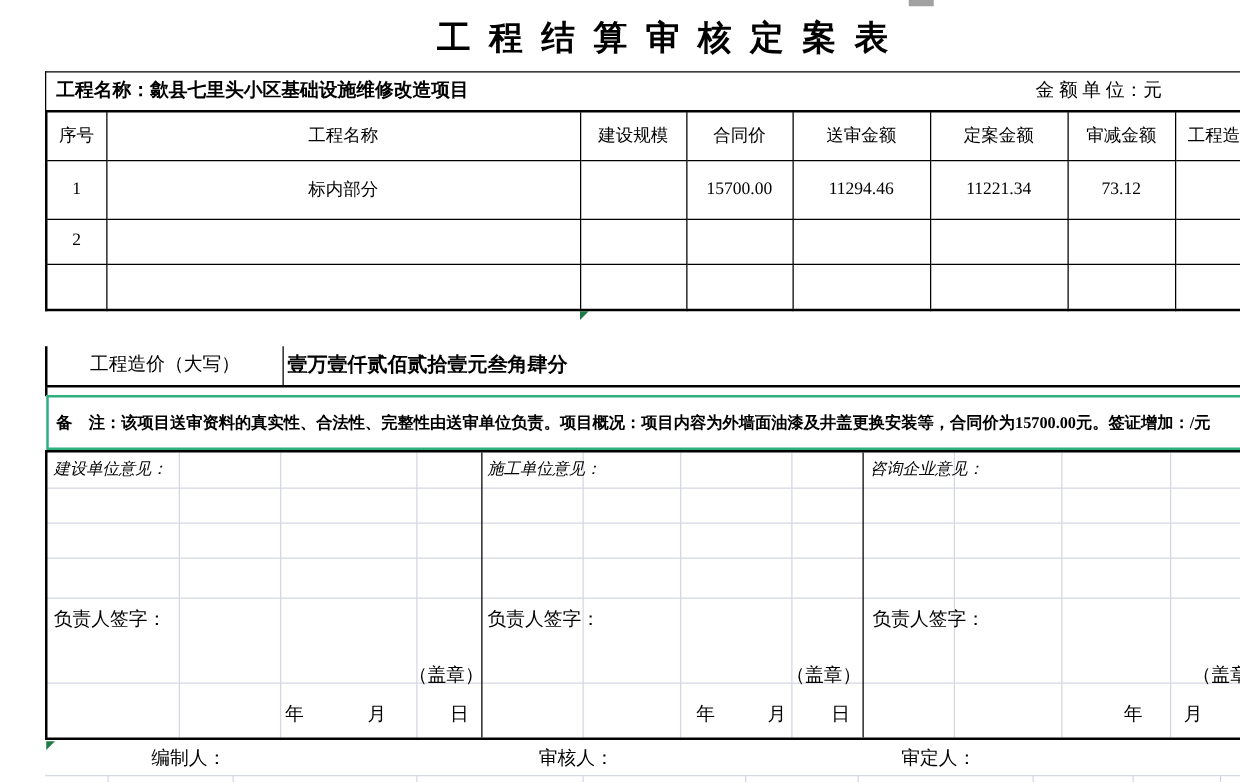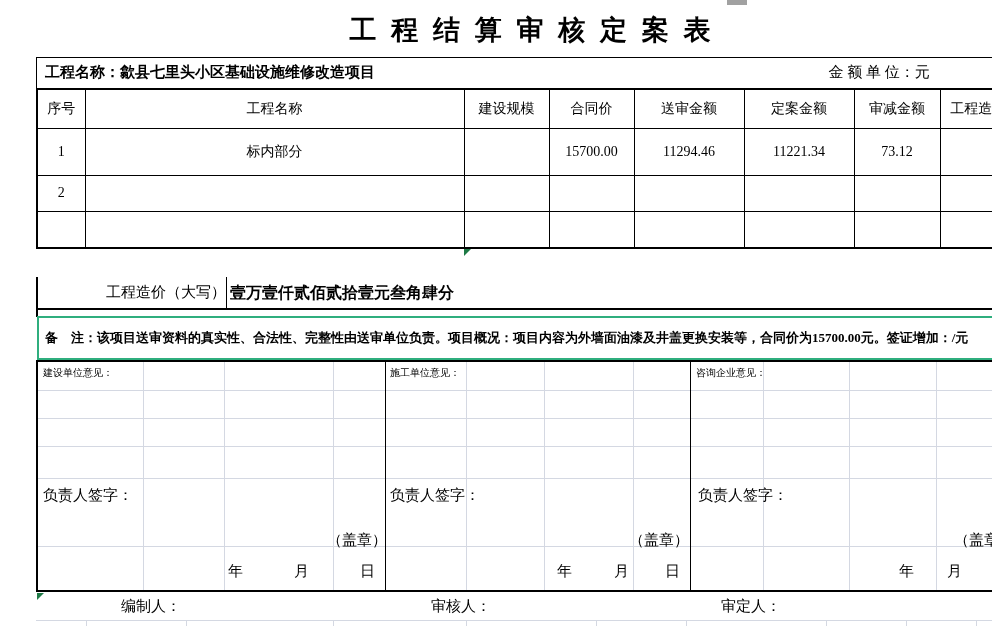--- a/index.html
+++ b/index.html
@@ -16,33 +16,33 @@
   .meta-row{left:0;top:57px;width:978px;height:31px;border-left:1px solid #000;border-right:2px solid #000;}
   .meta-project{position:absolute;left:8px;top:6px;font-size:15px;font-weight:bold;white-space:nowrap;}
   .meta-unit{position:absolute;left:707px;top:6px;width:270px;text-align:center;font-size:15px;white-space:nowrap;}
   table.main{position:absolute;left:0;top:88px;width:980px;border-collapse:collapse;
              table-layout:fixed;border:2px solid #000;}
   table.main td,table.main th{border:1px solid #000;font-size:14px;font-weight:normal;
              text-align:center;vertical-align:middle;padding:0;overflow:hidden;white-space:nowrap;}
   .words-row{left:0;top:277px;width:976px;height:31px;border-left:2px solid #000;
              border-right:2px solid #000;border-bottom:2px solid #000;}
   .words-label{position:absolute;left:0;top:0;width:188px;height:31px;border-right:1px solid #000;
-             text-align:right;line-height:31px;font-size:15px;white-space:nowrap;}
+             text-align:center;line-height:31px;font-size:15px;white-space:nowrap;}
   .words-value{position:absolute;left:192px;top:0;height:31px;line-height:31px;
              font-size:16px;font-weight:bold;white-space:nowrap;}
   .gap-row{left:0;top:310px;width:976px;height:7px;border-left:2px solid #000;border-right:2px solid #000;}
   .remark-box{left:1px;top:316px;width:973px;height:40px;border:2px solid #2fae7e;
               background:#fff;z-index:5;}
   .remark-text{position:absolute;left:6px;top:0;height:40px;line-height:40px;
                font-size:13px;font-weight:bold;white-space:nowrap;}
   .fill-handle{position:absolute;left:974px;top:354px;width:8px;height:8px;
                background:#2fae7e;border:1px solid #fff;z-index:6;}
   .opinions{left:0;top:360px;width:976px;height:228px;border:2px solid #000;z-index:2;}
   .sec-divider{position:absolute;top:0;width:1px;height:228px;background:#000;}
-  .op-title{position:absolute;top:4px;font-size:10px;white-space:nowrap;}
+  .op-title{position:absolute;top:4px;font-size:13px;white-space:nowrap;font-style:italic;}
   .sign-label{position:absolute;top:124px;font-size:15px;white-space:nowrap;}
   .seal{position:absolute;top:169px;font-size:15px;white-space:nowrap;}
   .dchar{position:absolute;top:200px;font-size:15px;white-space:nowrap;}
   .footer-label{position:absolute;top:597px;font-size:15px;white-space:nowrap;}
   .flag{position:absolute;width:0;height:0;border-top:7px solid #1e7a46;
         border-right:7px solid transparent;z-index:7;}
   .smudge{position:absolute;left:691px;top:0;width:20px;height:5px;background:#8a8a8a;opacity:.8;}
 </style>
 </head>
 <body>

